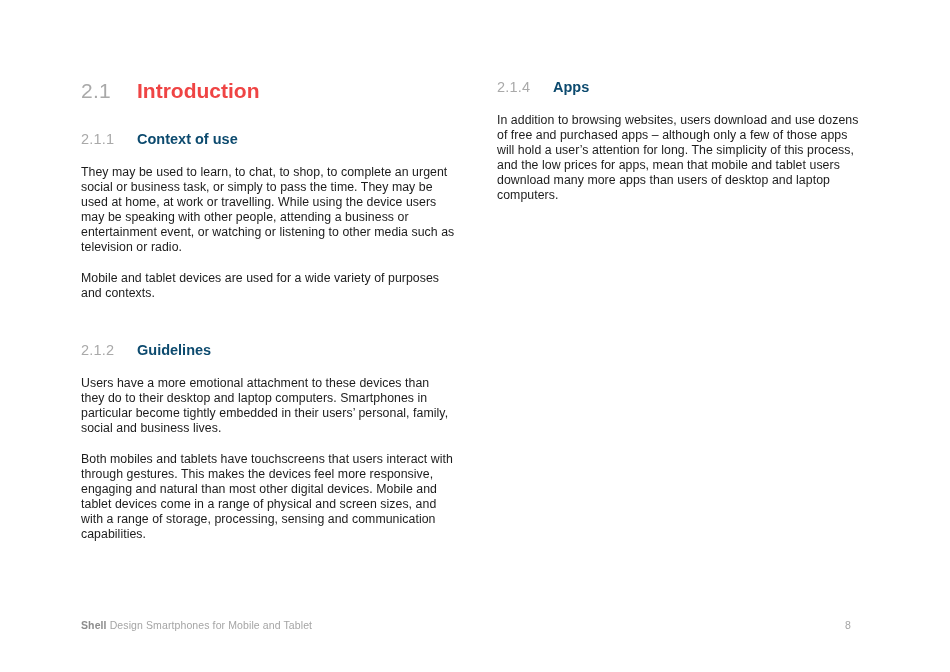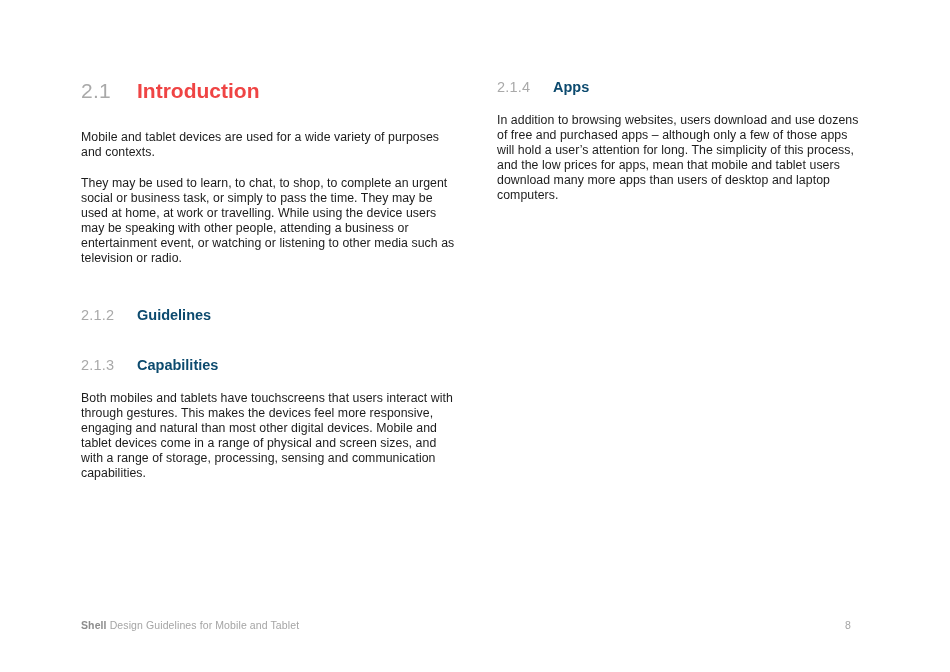--- a/index.html
+++ b/index.html
@@ -129,45 +129,46 @@
 
 <div class="page">
 
   <div class="col-left">
 
     <h1 class="h1">
       <span class="num">2.1</span>
       <span class="ttl">Introduction</span>
     </h1>
 
+    <h2 class="h2">
+      <span class="num">2.1.1</span>
+      <span class="ttl">Context of use</span>
+    </h2>
+    <p class="body">They may be used to learn, to chat, to shop, to complete an urgent social or business task, or simply to pass the time. They may be used at home, at work or travelling. While using the device users may be speaking with other people, attending a business or entertainment event, or watching or listening to other media such as television or radio.</p>
     <p class="body">Mobile and tablet devices are used for a wide variety of purposes and contexts.</p>
-    <p class="body">They may be used to learn, to chat, to shop, to complete an urgent social or business task, or simply to pass the time. They may be used at home, at work or travelling. While using the device users may be speaking with other people, attending a business or entertainment event, or watching or listening to other media such as television or radio.</p>
 
     <h2 class="h2 sec-gap-lg">
       <span class="num">2.1.2</span>
       <span class="ttl">Guidelines</span>
     </h2>
+    <p class="body">Users have a more emotional attachment to these devices than they do to their desktop and laptop computers. Smartphones in particular become tightly embedded in their users’ personal, family, social and business lives.</p>
 
-    <h2 class="h2 sec-gap-md">
-      <span class="num">2.1.3</span>
-      <span class="ttl">Capabilities</span>
-    </h2>
     <p class="body">Both mobiles and tablets have touchscreens that users interact with through gestures. This makes the devices feel more responsive, engaging and natural than most other digital devices. Mobile and tablet devices come in a range of physical and screen sizes, and with a range of storage, processing, sensing and communication capabilities.</p>
 
   </div>
 
   <div class="col-right">
 
     <h2 class="h2 tight">
       <span class="num">2.1.4</span>
       <span class="ttl">Apps</span>
     </h2>
     <p class="body">In addition to browsing websites, users download and use dozens of free and purchased apps – although only a few of those apps will hold a user’s attention for long. The simplicity of this process, and the low prices for apps, mean that mobile and tablet users download many more apps than users of desktop and laptop computers.</p>
 
   </div>
 
   <div class="footer">
-    <span class="brand">Shell</span><span> Design Guidelines for Mobile and Tablet</span>
+    <span class="brand">Shell</span><span> Design Smartphones for Mobile and Tablet</span>
   </div>
 
   <div class="page-number">8</div>
 
 </div>
 
 </body></html>

